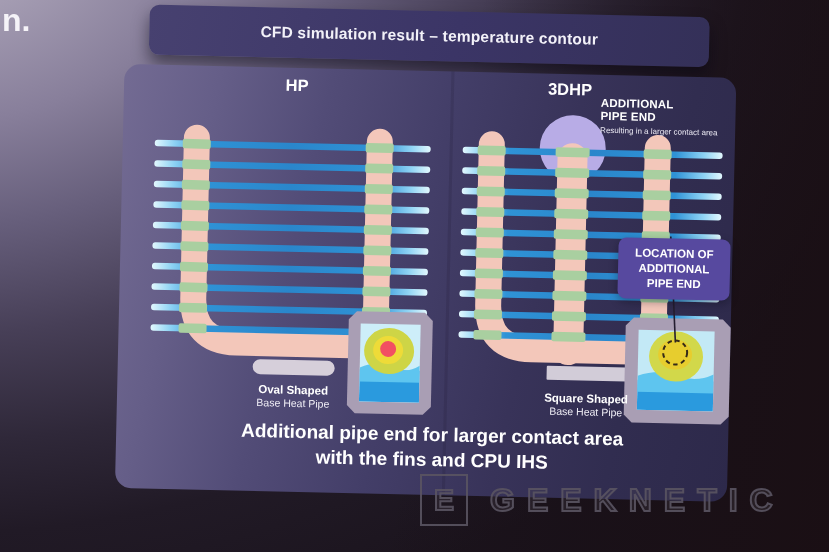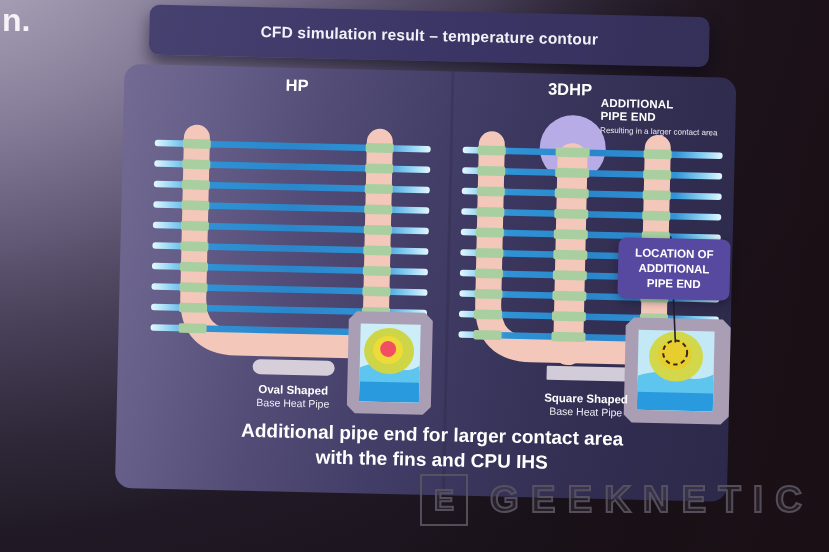--- a/index.html
+++ b/index.html
@@ -37,21 +37,21 @@
   .base-caption .c1{font-size:11.5px;font-weight:700;}
   .base-caption .c2{font-size:10.5px;margin-top:1px;color:#f0eef6;}
   .hp-caption{left:96px;top:316px;}
   .dhp-caption{left:389px;top:318px;}
   .footer-text{position:absolute;left:30px;top:352px;width:572px;text-align:center;color:#ffffff;z-index:3;}
   .footer-text .f1,.footer-text .f2{font-size:19px;font-weight:700;line-height:1.3;}
   .watermark{position:absolute;left:420px;top:474px;display:flex;align-items:center;gap:22px;z-index:5;}
   .wm-logo{width:44px;height:48px;border:2px solid rgba(90,84,98,0.9);display:flex;align-items:center;justify-content:center;}
   .wm-logo span{font-size:30px;font-weight:700;color:rgba(78,72,84,0.25);
     -webkit-text-stroke:2px rgba(90,84,98,0.9);}
-  .wm-text{font-size:37px;font-weight:700;letter-spacing:12px;color:rgba(78,72,84,0.25);
+  .wm-text{font-size:32px;font-weight:700;letter-spacing:12px;color:rgba(78,72,84,0.25);
     -webkit-text-stroke:2px rgba(90,84,98,0.9);}
 </style>
 </head>
 <body>
 
 <div class="photo">
 
   <div class="corner-text">n.</div>
 
   <div class="slide-wrap">

